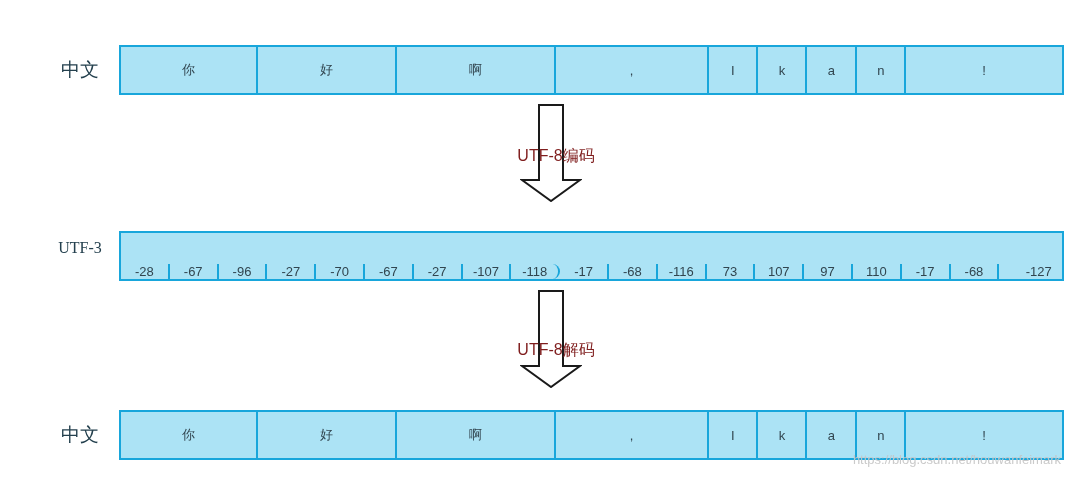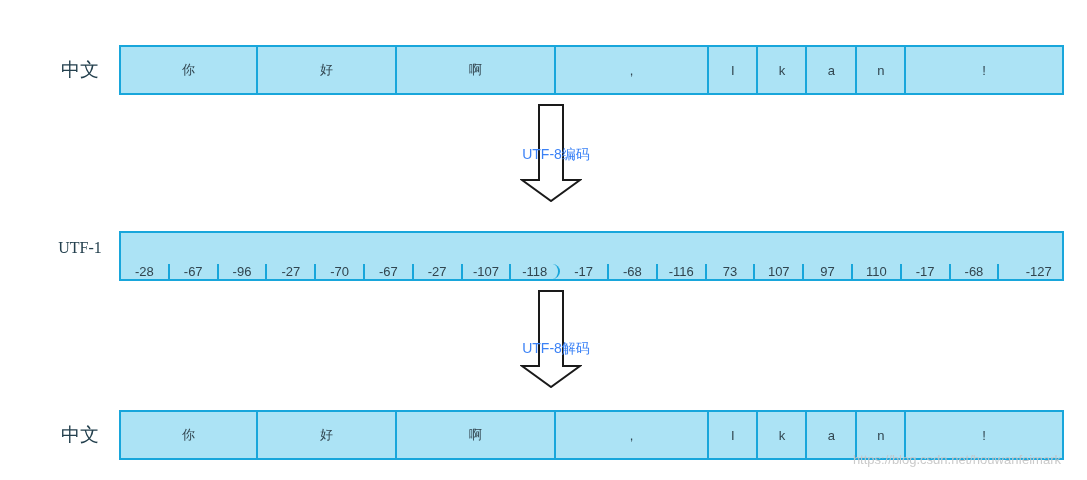--- a/index.html
+++ b/index.html
@@ -65,22 +65,22 @@
     width: 62px;
     height: 98px;
   }
   .arrow-1 { top: 104px; }
   .arrow-2 { top: 290px; }
   .arrow-label {
     position: absolute;
     left: 556px;
     transform: translateX(-50%);
     white-space: nowrap;
-    font-size: 14px;
-    color: #3b82f6;
+    font-size: 16px;
+    color: #7f1d1d;
     z-index: 3;
   }
   .arrow-label-1 { top: 146px; }
   .arrow-label-2 { top: 332px; margin-top: 8px; }
   
   .watermark {
     position: absolute;
     top: 452px;
     right: 26px;
     font-size: 13px;
@@ -105,21 +105,21 @@
       <div class="cell" style="flex: 49 1 0px;">a</div>
       <div class="cell" style="flex: 48 1 0px;">n</div>
       <div class="cell" style="flex: 159 1 0px;">!</div>
     </div>
 
   <svg class="arrow arrow-1" viewBox="0 0 62 98">
     <polygon points="19,1 43,1 43,76 60,76 31,97 2,76 19,76" fill="#ffffff" stroke="#1a1a1a" stroke-width="2" stroke-linejoin="miter"></polygon>
   </svg>
   <div class="arrow-label arrow-label-1">UTF-8编码</div>
 
-  <div class="row-label label-middle serif">UTF-1</div>
+  <div class="row-label label-middle serif">UTF-3</div>
   <div class="cell-row row-middle">
       <div class="cell" style="flex: 1 1 0px;">-28</div>
       <div class="cell" style="flex: 1 1 0px;">-67</div>
       <div class="cell" style="flex: 1 1 0px;">-96</div>
       <div class="cell" style="flex: 1 1 0px;">-27</div>
       <div class="cell" style="flex: 1 1 0px;">-70</div>
       <div class="cell" style="flex: 1 1 0px;">-67</div>
       <div class="cell" style="flex: 1 1 0px;">-27</div>
       <div class="cell" style="flex: 1 1 0px;">-107</div>
       <div class="cell" style="flex: 1 1 0px; border-radius: 23px;">-118</div>

